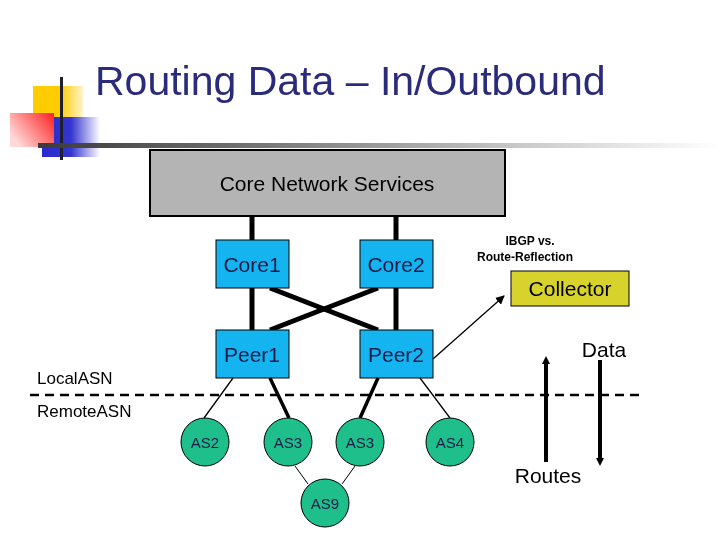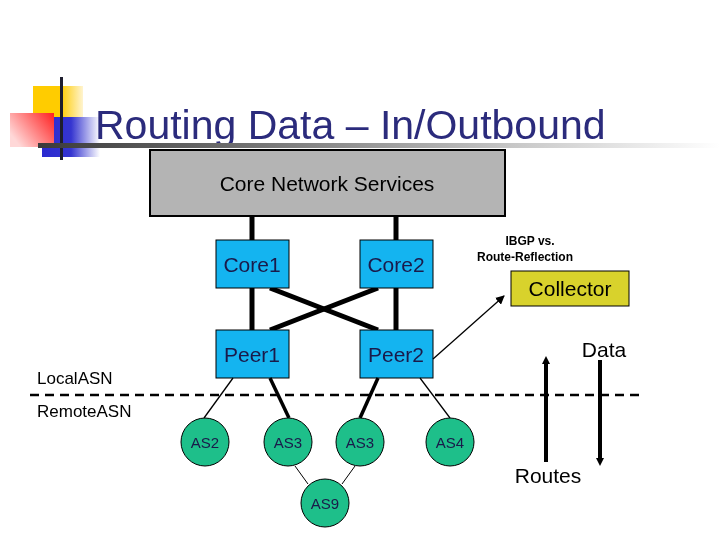--- a/index.html
+++ b/index.html
@@ -1,20 +1,20 @@
 <!DOCTYPE html>
 <html><head>
 <meta charset="utf-8">
 <style>
   html, body { margin: 0; padding: 0; background: #ffffff; }
   body { width: 720px; height: 540px; position: relative; overflow: hidden; font-family: "Liberation Sans", sans-serif; }
   #logo { position: absolute; left: 0; top: 0; width: 720px; height: 540px; pointer-events: none; }
   .title {
     position: absolute; left: 95px; top: 58px; font-size: 41px; color: #2b2b7c;
-    font-family: "Liberation Sans", sans-serif; white-space: nowrap; letter-spacing: 0px; margin-top: 44px;
+    font-family: "Liberation Sans", sans-serif; white-space: nowrap; letter-spacing: 0px;
   }
   .title-rule {
     position: absolute; left: 38px; top: 143px; width: 682px; height: 5px;
     background: linear-gradient(to right, #3a3a3a 0%, #707070 30%, #c8c8c8 70%, #ffffff 100%);
   }
   #diagram { position: absolute; left: 0; top: 0; width: 720px; height: 540px; }
   .lbl { font-family: "Liberation Sans", sans-serif; }
 </style>
 </head>
 <body>

